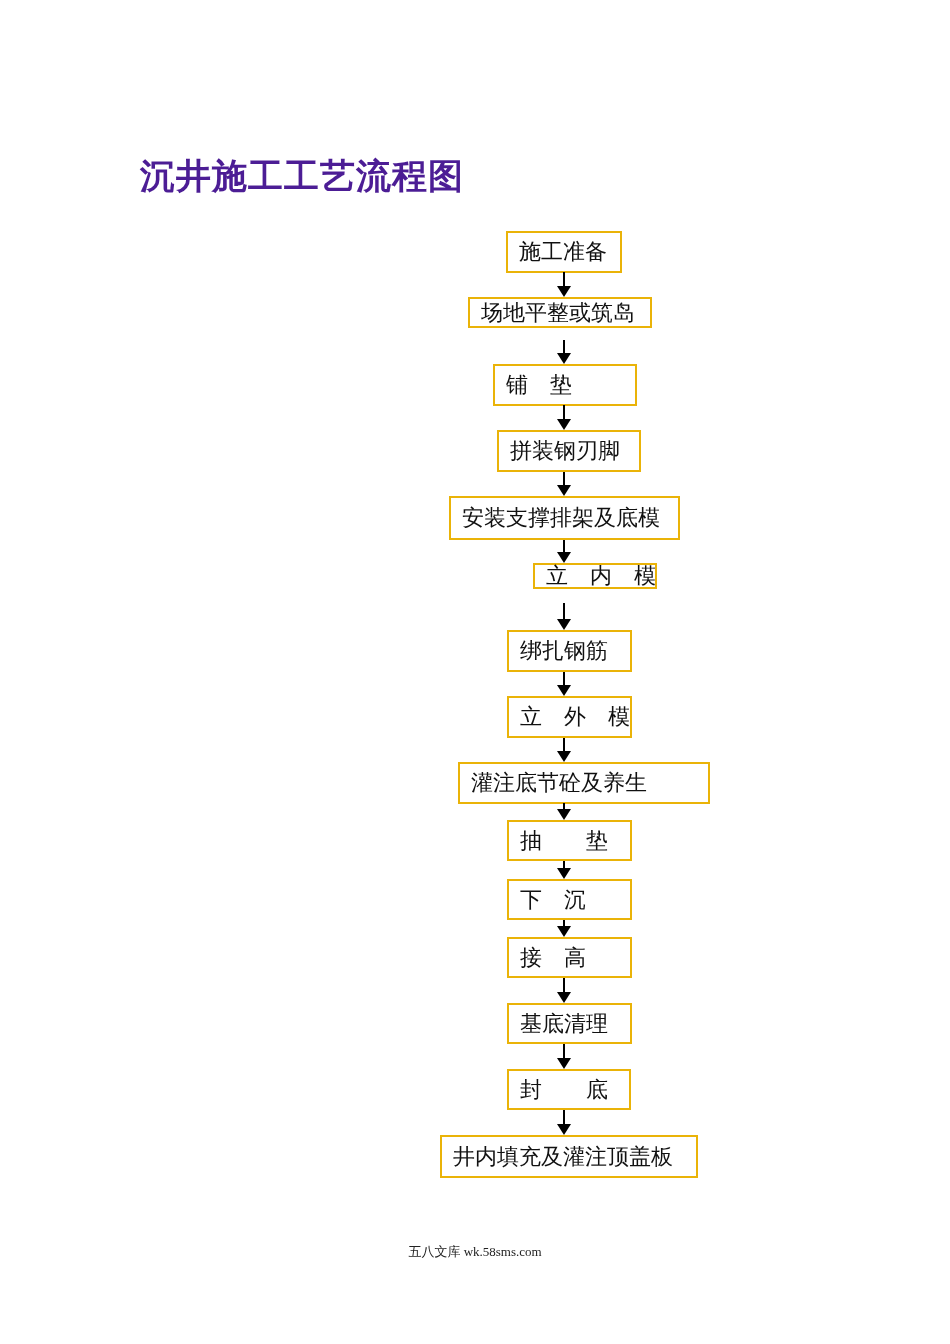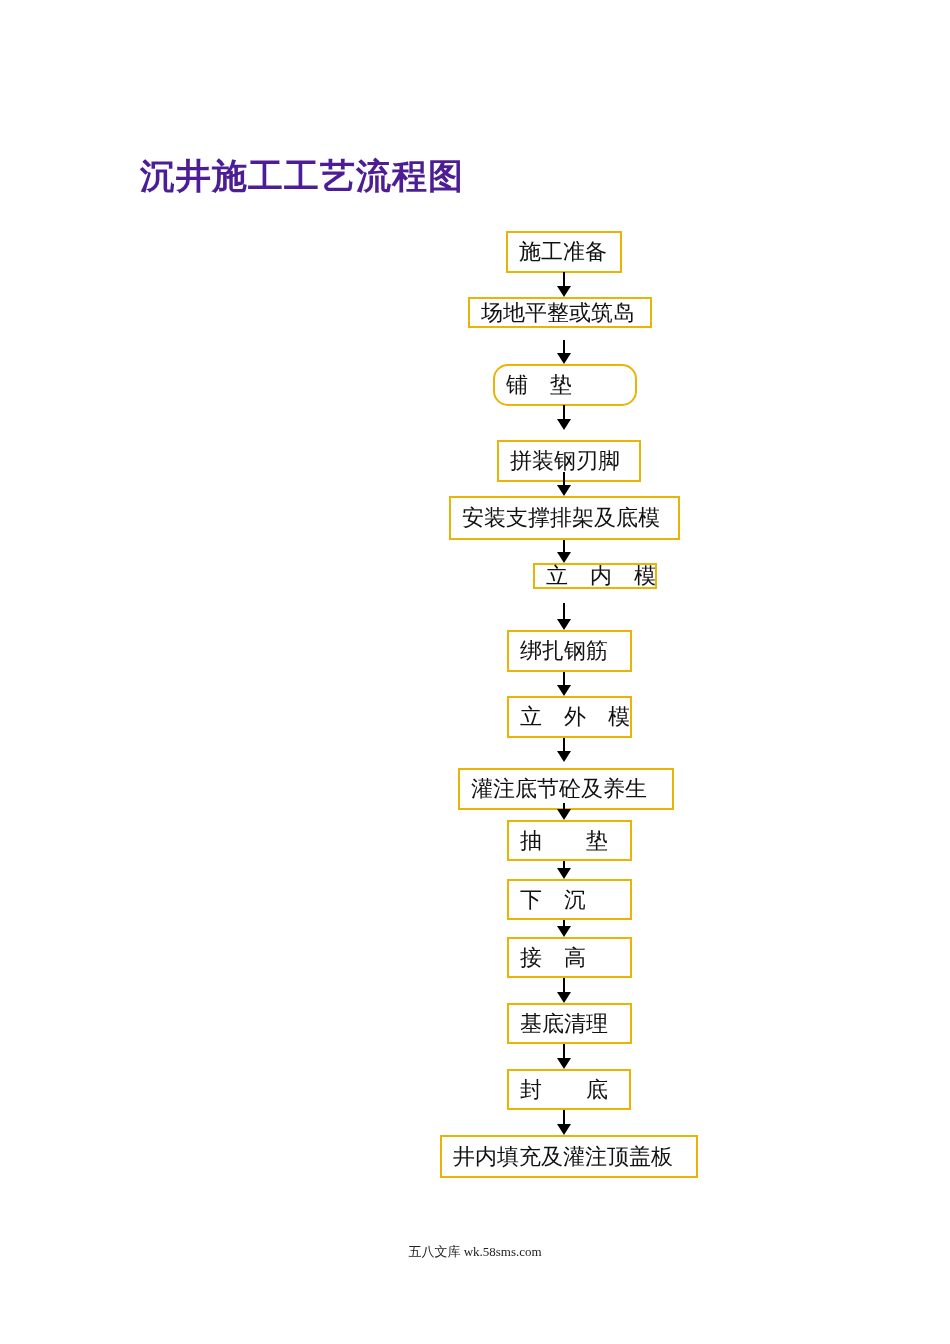--- a/index.html
+++ b/index.html
@@ -29,27 +29,27 @@
     align-items: center;
     padding-left: 11px;
     font-size: 22px;
     color: #111111;
     white-space: pre;
     line-height: 1;
   }
   
   .n1  { left:506px; top:231px;  width:116px; height:42px; }
   .n2  { left:468px; top:297px;  width:184px; height:31px; }
-  .n3  { left:493px; top:364px;  width:144px; height:42px;border-radius:15px; }
-  .n4  { left:497px; top:440px;  width:144px; height:42px; }
+  .n3  { left:493px; top:364px;  width:144px; height:42px; }
+  .n4  { left:497px; top:430px;  width:144px; height:42px; }
   .n5  { left:449px; top:496px;  width:231px; height:44px; }
   .n6  { left:533px; top:563px;  width:124px; height:26px; }
   .n7  { left:507px; top:630px;  width:125px; height:42px; }
   .n8  { left:507px; top:696px;  width:125px; height:42px; }
-  .n9  { left:458px; top:762px;  width:216px; height:42px;margin-top:6px; }
+  .n9  { left:458px; top:762px;  width:252px; height:42px; }
   .n10 { left:507px; top:820px;  width:125px; height:41px; }
   .n11 { left:507px; top:879px;  width:125px; height:41px; }
   .n12 { left:507px; top:937px;  width:125px; height:41px; }
   .n13 { left:507px; top:1003px; width:125px; height:41px; }
   .n14 { left:507px; top:1069px; width:124px; height:41px; }
   .n15 { left:440px; top:1135px; width:258px; height:43px; }
 
   
   .arrow {
     position: absolute;

